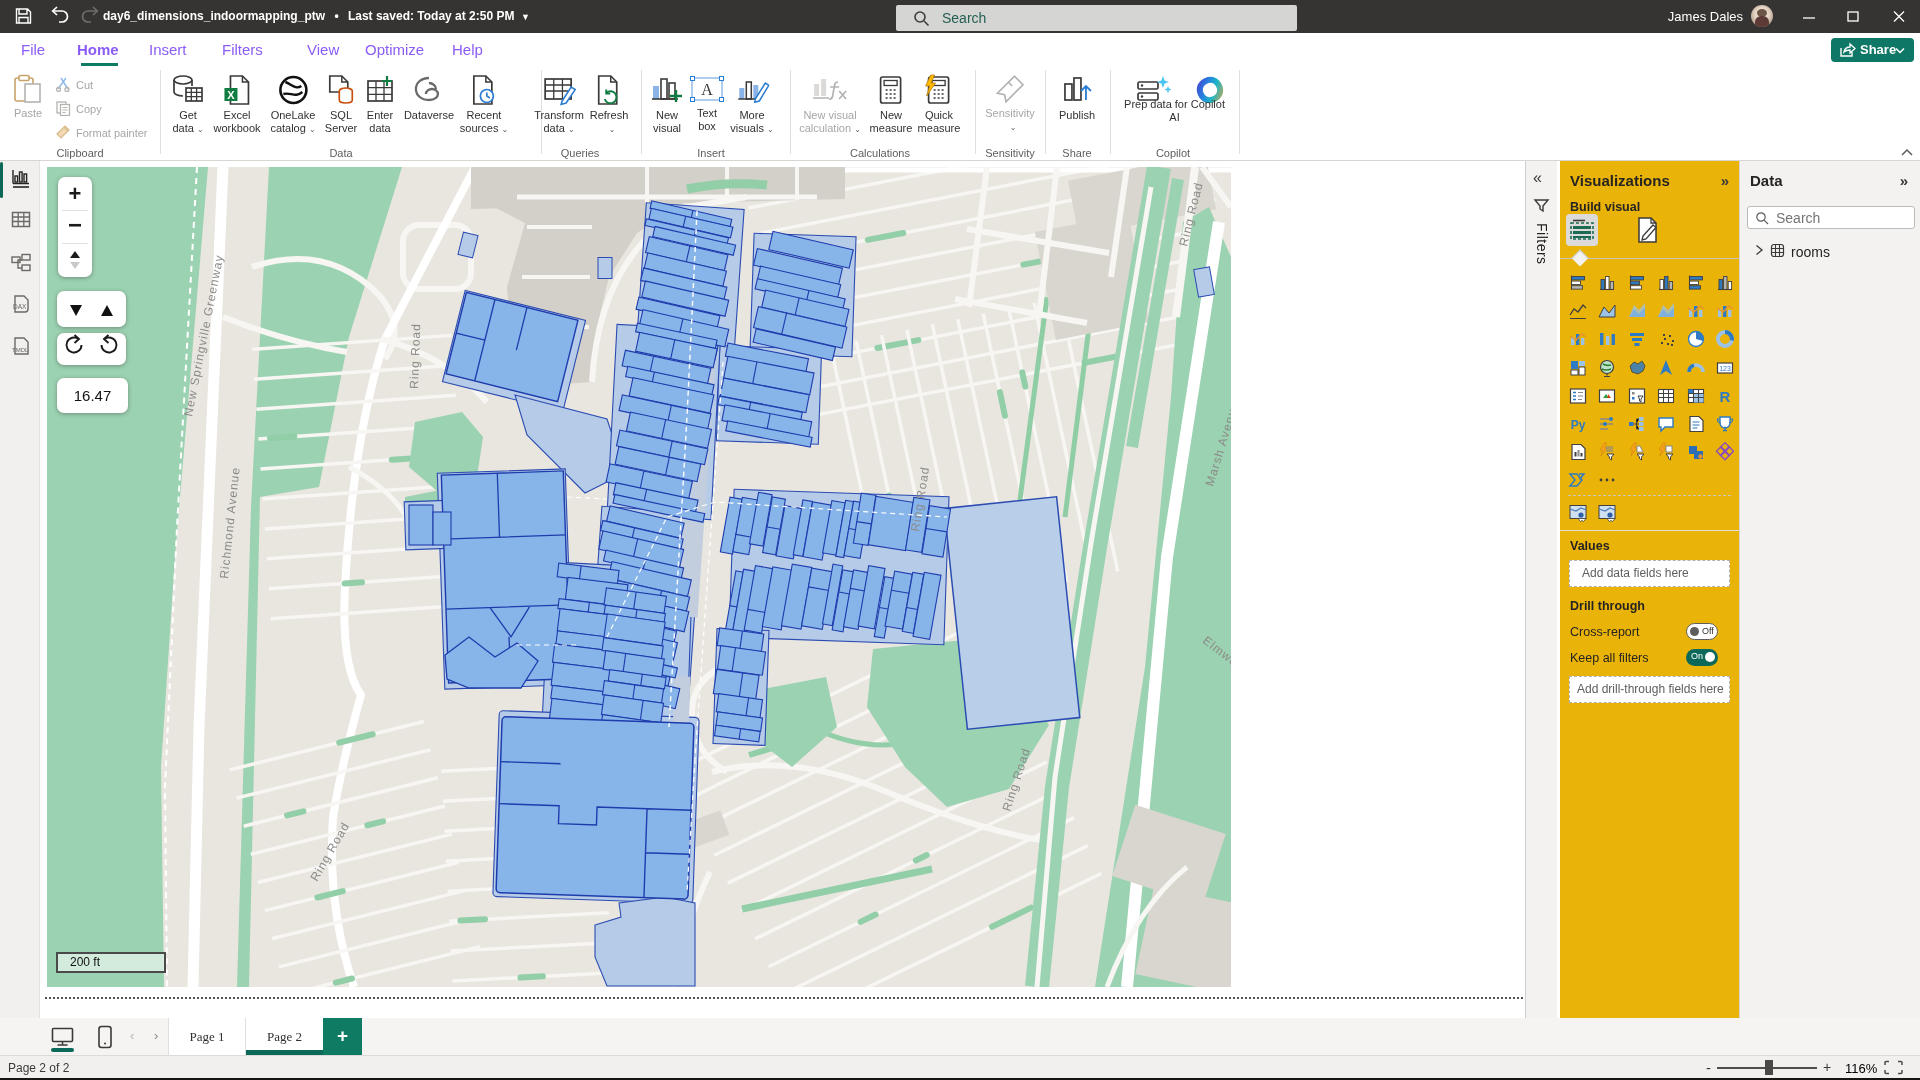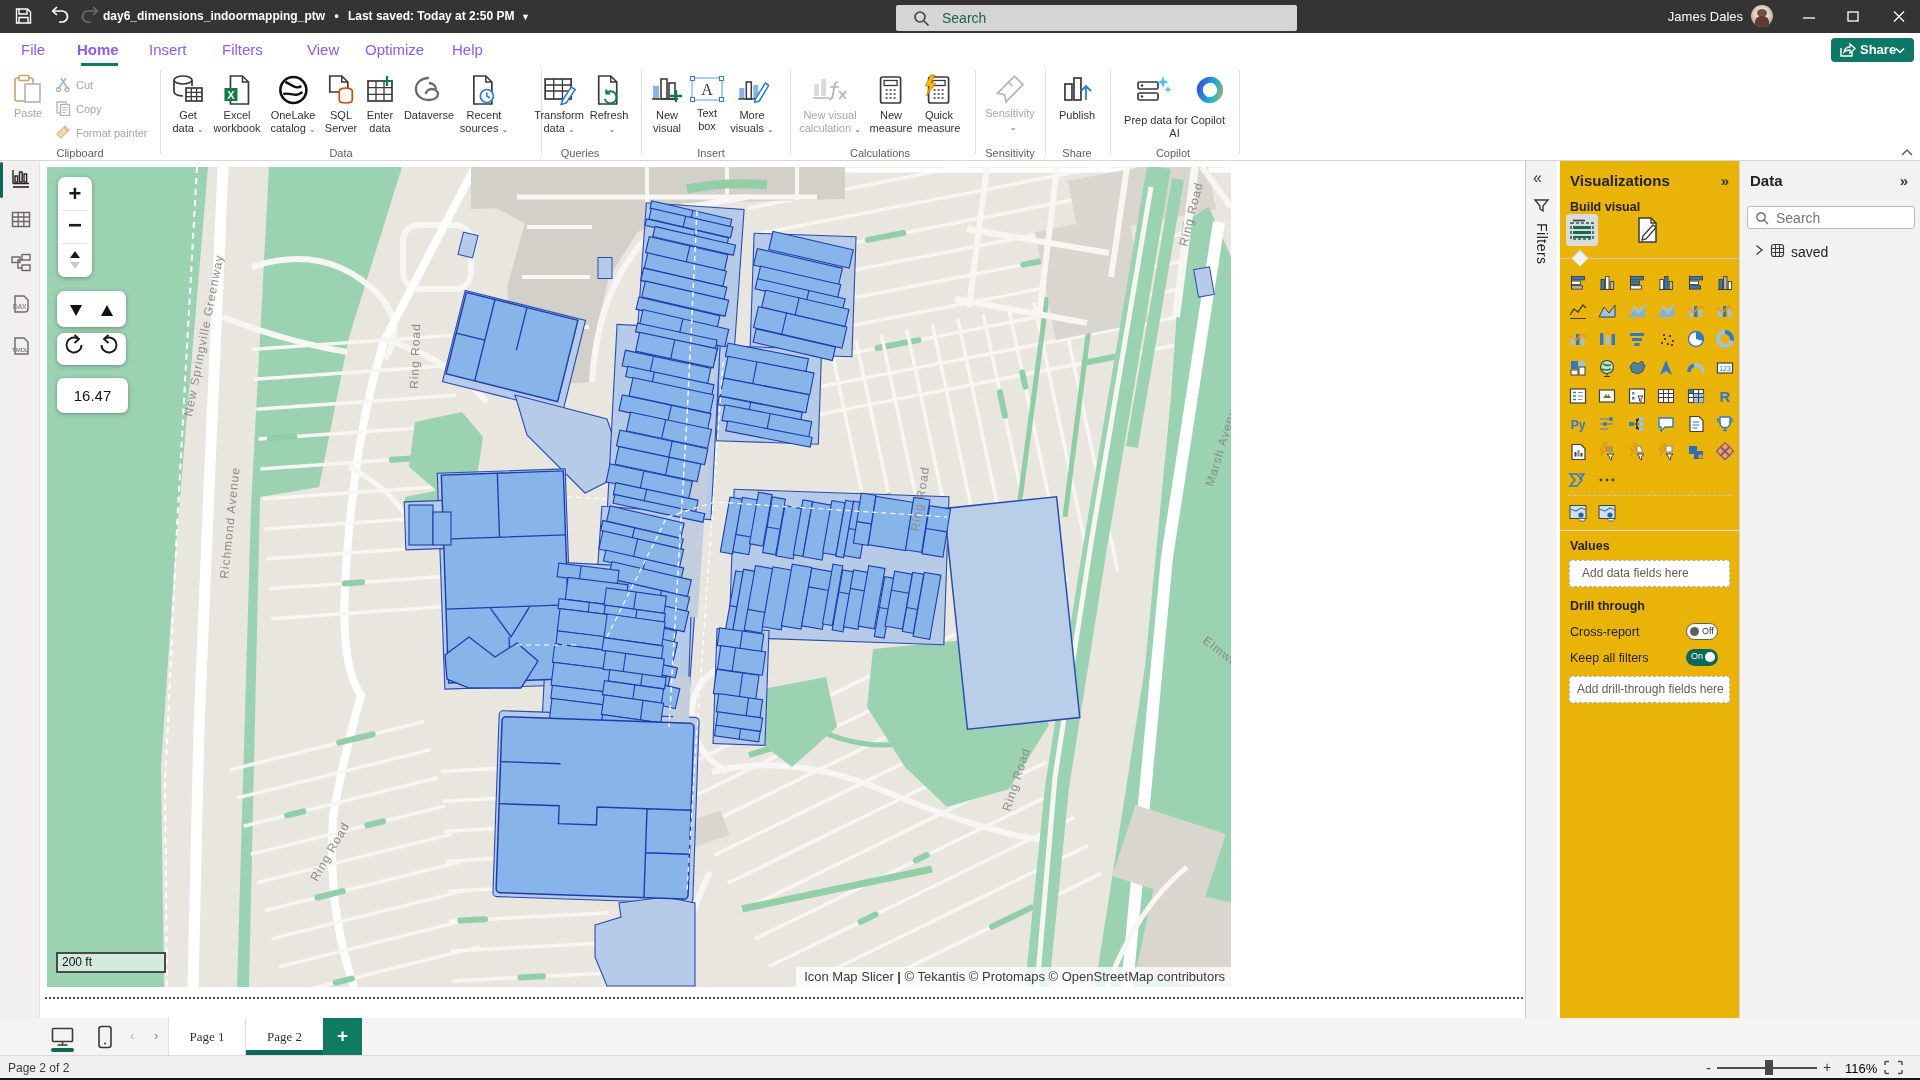--- a/index.html
+++ b/index.html
@@ -42,21 +42,21 @@
 #canvline{position:absolute;left:1525px;top:161px;width:1px;height:857px;background:#d1cfcd;}
 
 .mctl{position:absolute;background:#fff;border-radius:7px;box-shadow:0 1px 4px rgba(60,60,60,.45);}
 #zstack{left:11px;top:10px;width:34px;height:100px;}
 #zstack .cell{position:absolute;left:0;width:34px;height:33px;text-align:center;color:#1b1b1b;}
 #zstack .d1{position:absolute;left:4px;top:33px;width:26px;height:1px;background:#e0e0e0;}
 #zstack .d2{position:absolute;left:4px;top:66px;width:26px;height:1px;background:#e0e0e0;}
 #navbox{left:10px;top:124px;width:69px;height:36px;}
 #rotbox{left:10px;top:166px;width:69px;height:32px;}
 #zlevel{left:10px;top:211px;width:71px;height:35px;font-size:15px;color:#111;text-align:center;line-height:35px;}
-#scalebar{position:absolute;left:9px;top:785px;width:110px;height:21px;background:rgba(255,255,255,.55);border:2px solid #4a4a4a;font-size:12px;color:#111;line-height:17px;padding-left:4px;}
+#scalebar{position:absolute;left:9px;top:785px;width:110px;height:21px;background:rgba(255,255,255,.55);border:2px solid #4a4a4a;font-size:12px;color:#111;line-height:17px;padding-left:12px;}
 #attrib{position:absolute;right:0px;top:800px;height:20px;background:rgba(255,255,255,.78);font-size:13px;color:#3a3a3a;padding:2px 6px 0 8px;}
 
 #fbar{position:absolute;left:1526px;top:161px;width:31px;height:857px;background:#f3f2f1;}
 #vpane{position:absolute;left:1560px;top:161px;width:179px;height:857px;background:#eab308;}
 #dpane{position:absolute;left:1739px;top:161px;width:181px;height:857px;background:#f3f2f1;border-left:1px solid #d8d6d4;}
 .ptitle{font-size:15px;font-weight:bold;color:#252423;}
 .dblarrow{font-size:15px;color:#3b3a39;font-weight:bold;}
 #vgrid .vic{position:absolute;width:20px;height:20px;}
 .dashbox{position:absolute;left:9px;width:161px;background:#fff;border:1px dashed #b3b0ad;font-size:12px;color:#605e5c;}
 .toggle{position:absolute;width:32px;height:17px;border-radius:9px;}
@@ -329,21 +329,21 @@
           <linearGradient id="cpg" x1="0" y1="0" x2="1" y2="1">
             <stop offset="0" stop-color="#4a33c9"></stop>
             <stop offset=".35" stop-color="#2a7de1"></stop>
             <stop offset=".6" stop-color="#18b6c8"></stop>
             <stop offset="1" stop-color="#e8a33d"></stop>
           </linearGradient>
         </defs>
         <path d="M18 3 c8 0 13 5.5 13 13 s-5 13 -13 13 s-13 -5.5 -13 -13 s5 -13 13 -13 Z M18 9 c-4.5 0 -7 3 -7 7 s2.5 7 7 7 s7 -3 7 -7 s-2.5 -7 -7 -7 Z" fill="url(#cpg)" fill-rule="evenodd" transform="rotate(-25 18 16)"></path>
       </svg>
     </div>
-<div style="position:absolute;left:1112px;top:48px;width:125px;text-align:center;font-size:11px;color:#323130;line-height:13px">Prep data for Copilot<br>AI</div>
+<div style="position:absolute;left:1112px;top:32px;width:125px;text-align:center;font-size:11px;color:#323130;line-height:13px">Prep data for Copilot<br>AI</div>
 <svg style="position:absolute;left:1900px;top:82px" width="14" height="10" viewBox="0 0 14 10">
       <path d="M2 7 l5 -5 5 5" fill="none" stroke="#605e5c" stroke-width="1.5"></path>
     </svg>
 </div>
 <div id="sidebar">
 <div id="selpill"></div>
 <svg class="sbicon" style="top:7px" width="22" height="24" viewBox="0 0 22 24">
       <rect x="5" y="8" width="2.6" height="6" fill="none" stroke="#252423" stroke-width="1.4"></rect>
       <rect x="9.5" y="4" width="2.6" height="10" fill="none" stroke="#252423" stroke-width="1.4"></rect>
       <rect x="14" y="6" width="2.6" height="8" fill="none" stroke="#252423" stroke-width="1.4"></rect>
@@ -758,21 +758,20 @@
 <div class="mctl" id="rotbox"><svg width="69" height="32" viewBox="0 0 69 32">
           <g fill="none" stroke="#1b1b1b" stroke-width="1.9">
             <path d="M24.5 12 a7.5 7.5 0 1 1 -3 -6"></path>
             <path d="M17.5 2 l4.5 4 -4.5 4" fill="none"></path>
             <path d="M44.5 12 a7.5 7.5 0 1 0 3 -6"></path>
             <path d="M51.5 2 l-4.5 4 4.5 4" fill="none"></path>
           </g>
         </svg></div>
 <div class="mctl" id="zlevel">16.47</div>
 <div id="scalebar">200 ft</div>
-<div id="attrib">Icon Map Slicer <b>|</b> © Tekantis © Protomaps © OpenStreetMap contributors</div>
 </div>
 <div id="pagedot"></div>
 </div>
 <div id="canvline"></div>
 <div id="fbar">
 <div style="position:absolute;left:7px;top:8px;font-size:16px;color:#3b3a39">«</div>
 <svg style="position:absolute;left:7px;top:36px" width="17" height="17" viewBox="0 0 17 17">
       <path d="M2 3 h13 l-5 6 v5 l-3 -2 v-3 Z" fill="none" stroke="#3b3a39" stroke-width="1.4"></path>
     </svg>
 <div style="position:absolute;left:8px;top:62px;font-size:14px;color:#252423;writing-mode:vertical-rl;letter-spacing:.5px">Filters</div>
@@ -1056,21 +1055,21 @@
       </svg>
       <span style="position:absolute;left:28px;top:3px;font-size:14px;color:#767472">Search</span>
     </div>
 <svg style="position:absolute;left:14px;top:83px" width="10" height="12" viewBox="0 0 10 12">
       <path d="M2.5 1.5 L8 6 L2.5 10.5" fill="none" stroke="#3b3a39" stroke-width="1.3"></path>
     </svg>
 <svg style="position:absolute;left:30px;top:82px" width="15" height="15" viewBox="0 0 15 15">
       <rect x="1.5" y="1.5" width="12" height="12" rx="2.5" fill="none" stroke="#3b3a39" stroke-width="1.2"></rect>
       <path d="M1.5 5.5 h12 M1.5 9.5 h12 M5.5 1.5 v12 M9.5 1.5 v12" stroke="#3b3a39" stroke-width="1.1"></path>
     </svg>
-<div style="position:absolute;left:51px;top:83px;font-size:14px;color:#252423">saved</div>
+<div style="position:absolute;left:51px;top:83px;font-size:14px;color:#252423">rooms</div>
 </div>
 <div id="tabbar">
 <svg style="position:absolute;left:51px;top:9px" width="23" height="19" viewBox="0 0 23 19">
       <rect x="1.5" y="1.5" width="20" height="13" rx="1" fill="none" stroke="#3b3a39" stroke-width="1.6"></rect>
       <path d="M11.5 15 v3 M6.5 18 h10" stroke="#3b3a39" stroke-width="1.5"></path>
     </svg>
 <div style="position:absolute;left:51px;top:30px;width:23px;height:4px;background:#0c695a;border-radius:2px"></div>
 <svg style="position:absolute;left:97px;top:7px" width="16" height="24" viewBox="0 0 16 24">
       <rect x="2" y="1.5" width="12" height="21" rx="2.5" fill="none" stroke="#3b3a39" stroke-width="1.6"></rect>
       <circle cx="8" cy="18.5" r="1" fill="#3b3a39"></circle>

